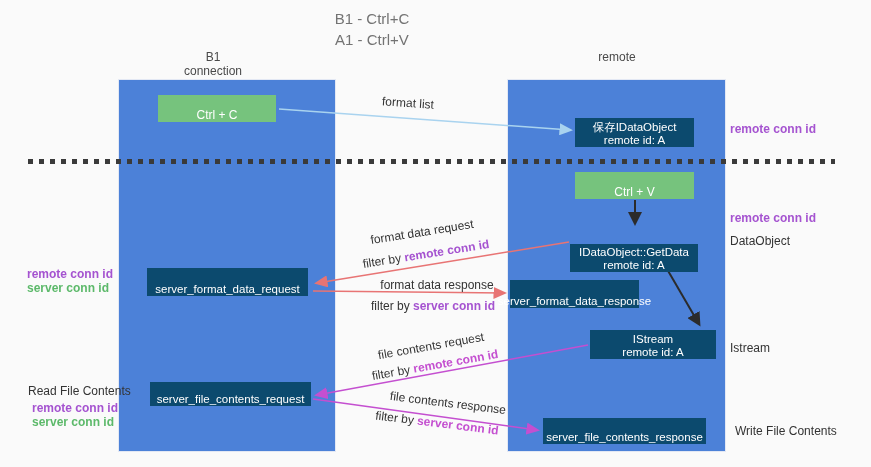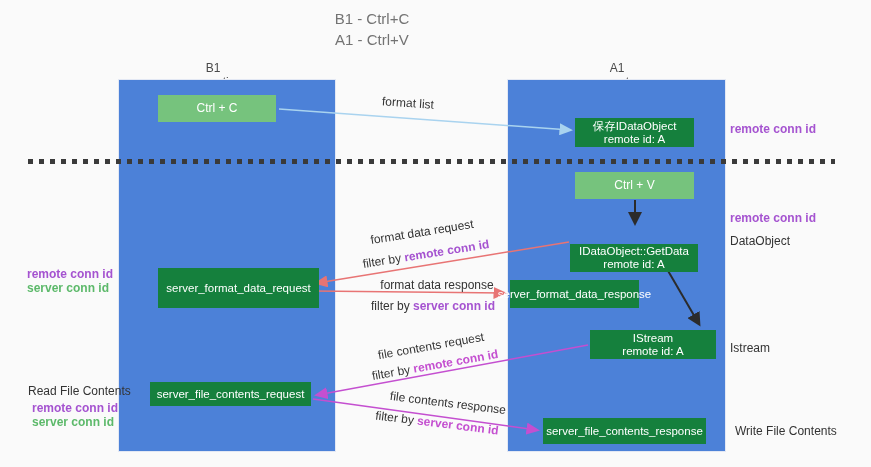--- a/index.html
+++ b/index.html
@@ -7,41 +7,41 @@
   .stage {
     position: relative; width: 871px; height: 467px;
     background: #fafafa; overflow: hidden;
   }
   .title {
     position: absolute; top: 8px; left: 0; width: 744px;
     text-align: center; font-size: 15px; line-height: 21px; color: #737373;
   }
   .lane-header {
     position: absolute; text-align: center; font-size: 12px;
-    line-height: 14px; color: #4a4a4a; margin-top: 11px;
+    line-height: 14px; color: #4a4a4a;
   }
   .lane-header.left { left: 143px; top: 50px; width: 140px; }
   .lane-header.right { left: 547px; top: 50px; width: 140px; }
   .lane {
     position: absolute; top: 80px; height: 371px;
     background: #4c81d8; box-shadow: 0 0 0 1px #e3e8f4;
   }
   .lane.left  { left: 119px; width: 216px; }
   .lane.right { left: 508px; width: 217px; }
   .dashes {
     position: absolute; left: 28px; top: 159px; width: 807px; height: 5px;
     background: repeating-linear-gradient(to right, #3a3a3a 0 5px, transparent 5px 11px);
   }
   .node {
     position: absolute; display: flex; flex-direction: column;
-    align-items: center; justify-content: center;
+    align-items: center; justify-content: flex-end;
     color: #fff; text-align: center; font-size: 12px; line-height: 13px;
   }
   .node.green  { background: #76c37d; }
-  .node.orange { background: #15803d; font-size: 11.5px; }
+  .node.orange { background: #0c4a6e; font-size: 11.5px; }
   .arrows { position: absolute; left: 0; top: 0; pointer-events: none; }
   .flabel {
     position: absolute; white-space: nowrap; font-size: 12px; color: #333;
     transform: translate(-50%, -50%);
   }
   .flabel .purple  { color: #a553d0; font-weight: bold; }
   .flabel .magenta { color: #c44fd0; font-weight: bold; }
   .side-label { position: absolute; white-space: nowrap; font-size: 12px; color: #333; }
   .side-label.purple { color: #a553d0; font-weight: bold; }
   .side-label.green  { color: #5cb96a; font-weight: bold; }
@@ -54,21 +54,20 @@
   <div class="title">
     <div>B1 - Ctrl+C</div>
     <div>A1 - Ctrl+V</div>
   </div>
 
   <div class="lane-header left">
     <div>B1</div>
     <div>connection</div>
   </div>
   <div class="lane-header right">
-    <div>A1</div>
     <div>remote</div>
   </div>
 
   <div class="lane left"></div>
   <div class="lane right"></div>
 
   <svg class="arrows" width="871" height="467" viewBox="0 0 871 467">
     <defs>
       <marker id="m-blue" markerWidth="9" markerHeight="8" refX="7" refY="4" orient="auto">
         <path d="M0,0 L9,4 L0,8 z" fill="#a9d3ef"></path>
@@ -103,21 +102,21 @@
 
   <div class="node green" style="left:575px; top:172px; width:119px; height:27px;">
     <div>Ctrl + V</div>
   </div>
 
   <div class="node orange" style="left:570px; top:228px; width:128px; height:28px;margin-top:16px;">
     <div>IDataObject::GetData</div>
     <div>remote id: A</div>
   </div>
 
-  <div class="node orange" style="left:158px; top:268px; width:161px; height:40px;">
+  <div class="node orange" style="left:147px; top:268px; width:161px; height:28px;">
     <div>server_format_data_request</div>
   </div>
 
   <div class="node orange" style="left:510px; top:280px; width:129px; height:28px;">
     <div>server_format_data_response</div>
   </div>
 
   <div class="node orange" style="left:590px; top:330px; width:126px; height:29px;">
     <div>IStream</div>
     <div>remote id: A</div>

